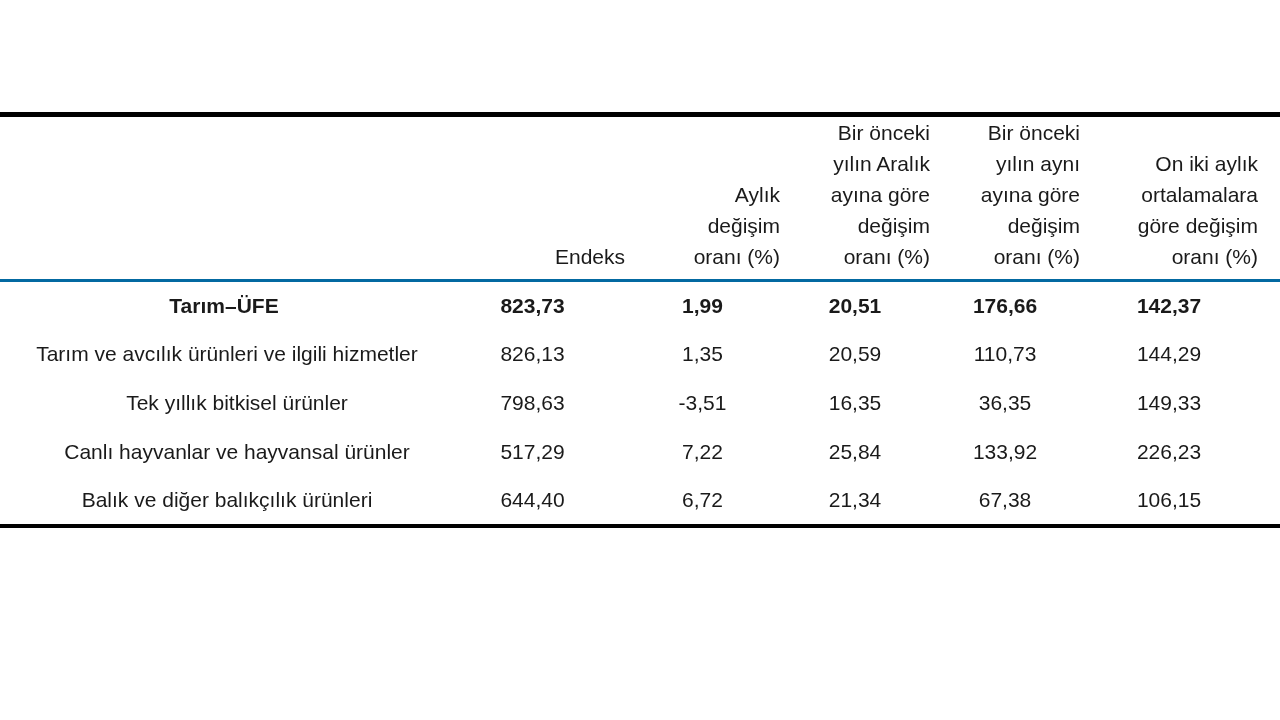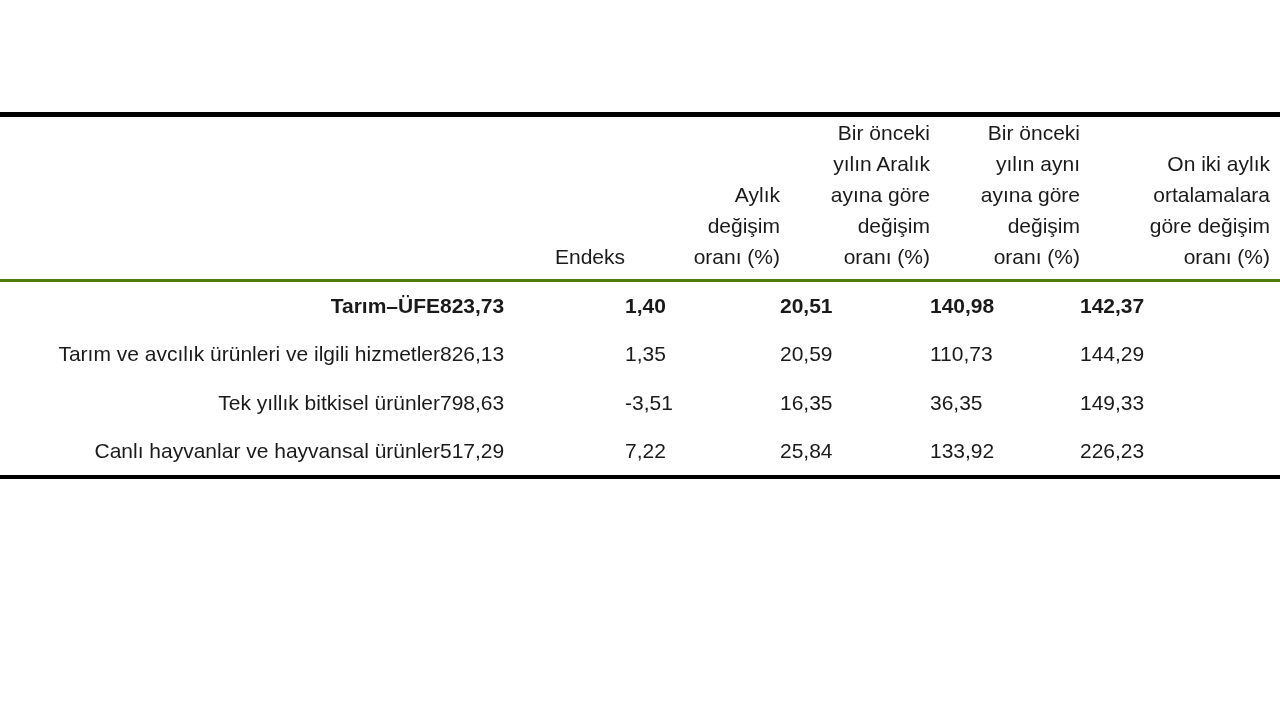--- a/index.html
+++ b/index.html
@@ -36,35 +36,35 @@
   thead th {
     height: 160px;
     box-sizing: border-box;
     vertical-align: bottom;
     text-align: right;
     font-weight: normal;
     font-size: 21px;
     line-height: 31px;
     white-space: pre-line;
     padding: 0 0 7px 0;
-    border-bottom: 3px solid #4d7c0f;
+    border-bottom: 3px solid #0369a1;
   }
   tbody td {
     height: 49px;
     box-sizing: border-box;
     vertical-align: middle;
-    text-align: left;
+    text-align: center;
     font-size: 21px;
     padding: 0;
   }
-  td.label { text-align: right; }
+  td.label { text-align: center; }
   tr.indent-0 td.label { padding-left: 8px; }
   tr.indent-1 td.label { padding-left: 14px; }
   tr.indent-2 td.label { padding-left: 34px; }
-  th.last, td.last { padding-right: 10px; }
+  th.last, td.last { padding-right: 22px; }
   tr.total-row td { font-weight: bold; }
 </style>
 </head>
 <body>
 
 <div class="page">
   <table class="stats">
     <colgroup>
       <col class="c-label">
       <col class="c-endeks">
@@ -93,23 +93,23 @@
         <th class="last">On iki aylık
 ortalamalara
 göre değişim
 oranı (%)</th>
       </tr>
     </thead>
     <tbody>
       <tr class="total-row indent-0">
         <td class="label">Tarım–ÜFE</td>
         <td>823,73</td>
-        <td>1,40</td>
+        <td>1,99</td>
         <td>20,51</td>
-        <td>140,98</td>
+        <td>176,66</td>
         <td class="last">142,37</td>
       </tr>
       <tr class="indent-1">
         <td class="label">Tarım ve avcılık ürünleri ve ilgili hizmetler</td>
         <td>826,13</td>
         <td>1,35</td>
         <td>20,59</td>
         <td>110,73</td>
         <td class="last">144,29</td>
       </tr>
@@ -122,15 +122,23 @@
         <td class="last">149,33</td>
       </tr>
       <tr class="indent-2">
         <td class="label">Canlı hayvanlar ve hayvansal ürünler</td>
         <td>517,29</td>
         <td>7,22</td>
         <td>25,84</td>
         <td>133,92</td>
         <td class="last">226,23</td>
       </tr>
+      <tr class="indent-1">
+        <td class="label">Balık ve diğer balıkçılık ürünleri</td>
+        <td>644,40</td>
+        <td>6,72</td>
+        <td>21,34</td>
+        <td>67,38</td>
+        <td class="last">106,15</td>
+      </tr>
     </tbody>
   </table>
 </div>
 
 </body></html>

